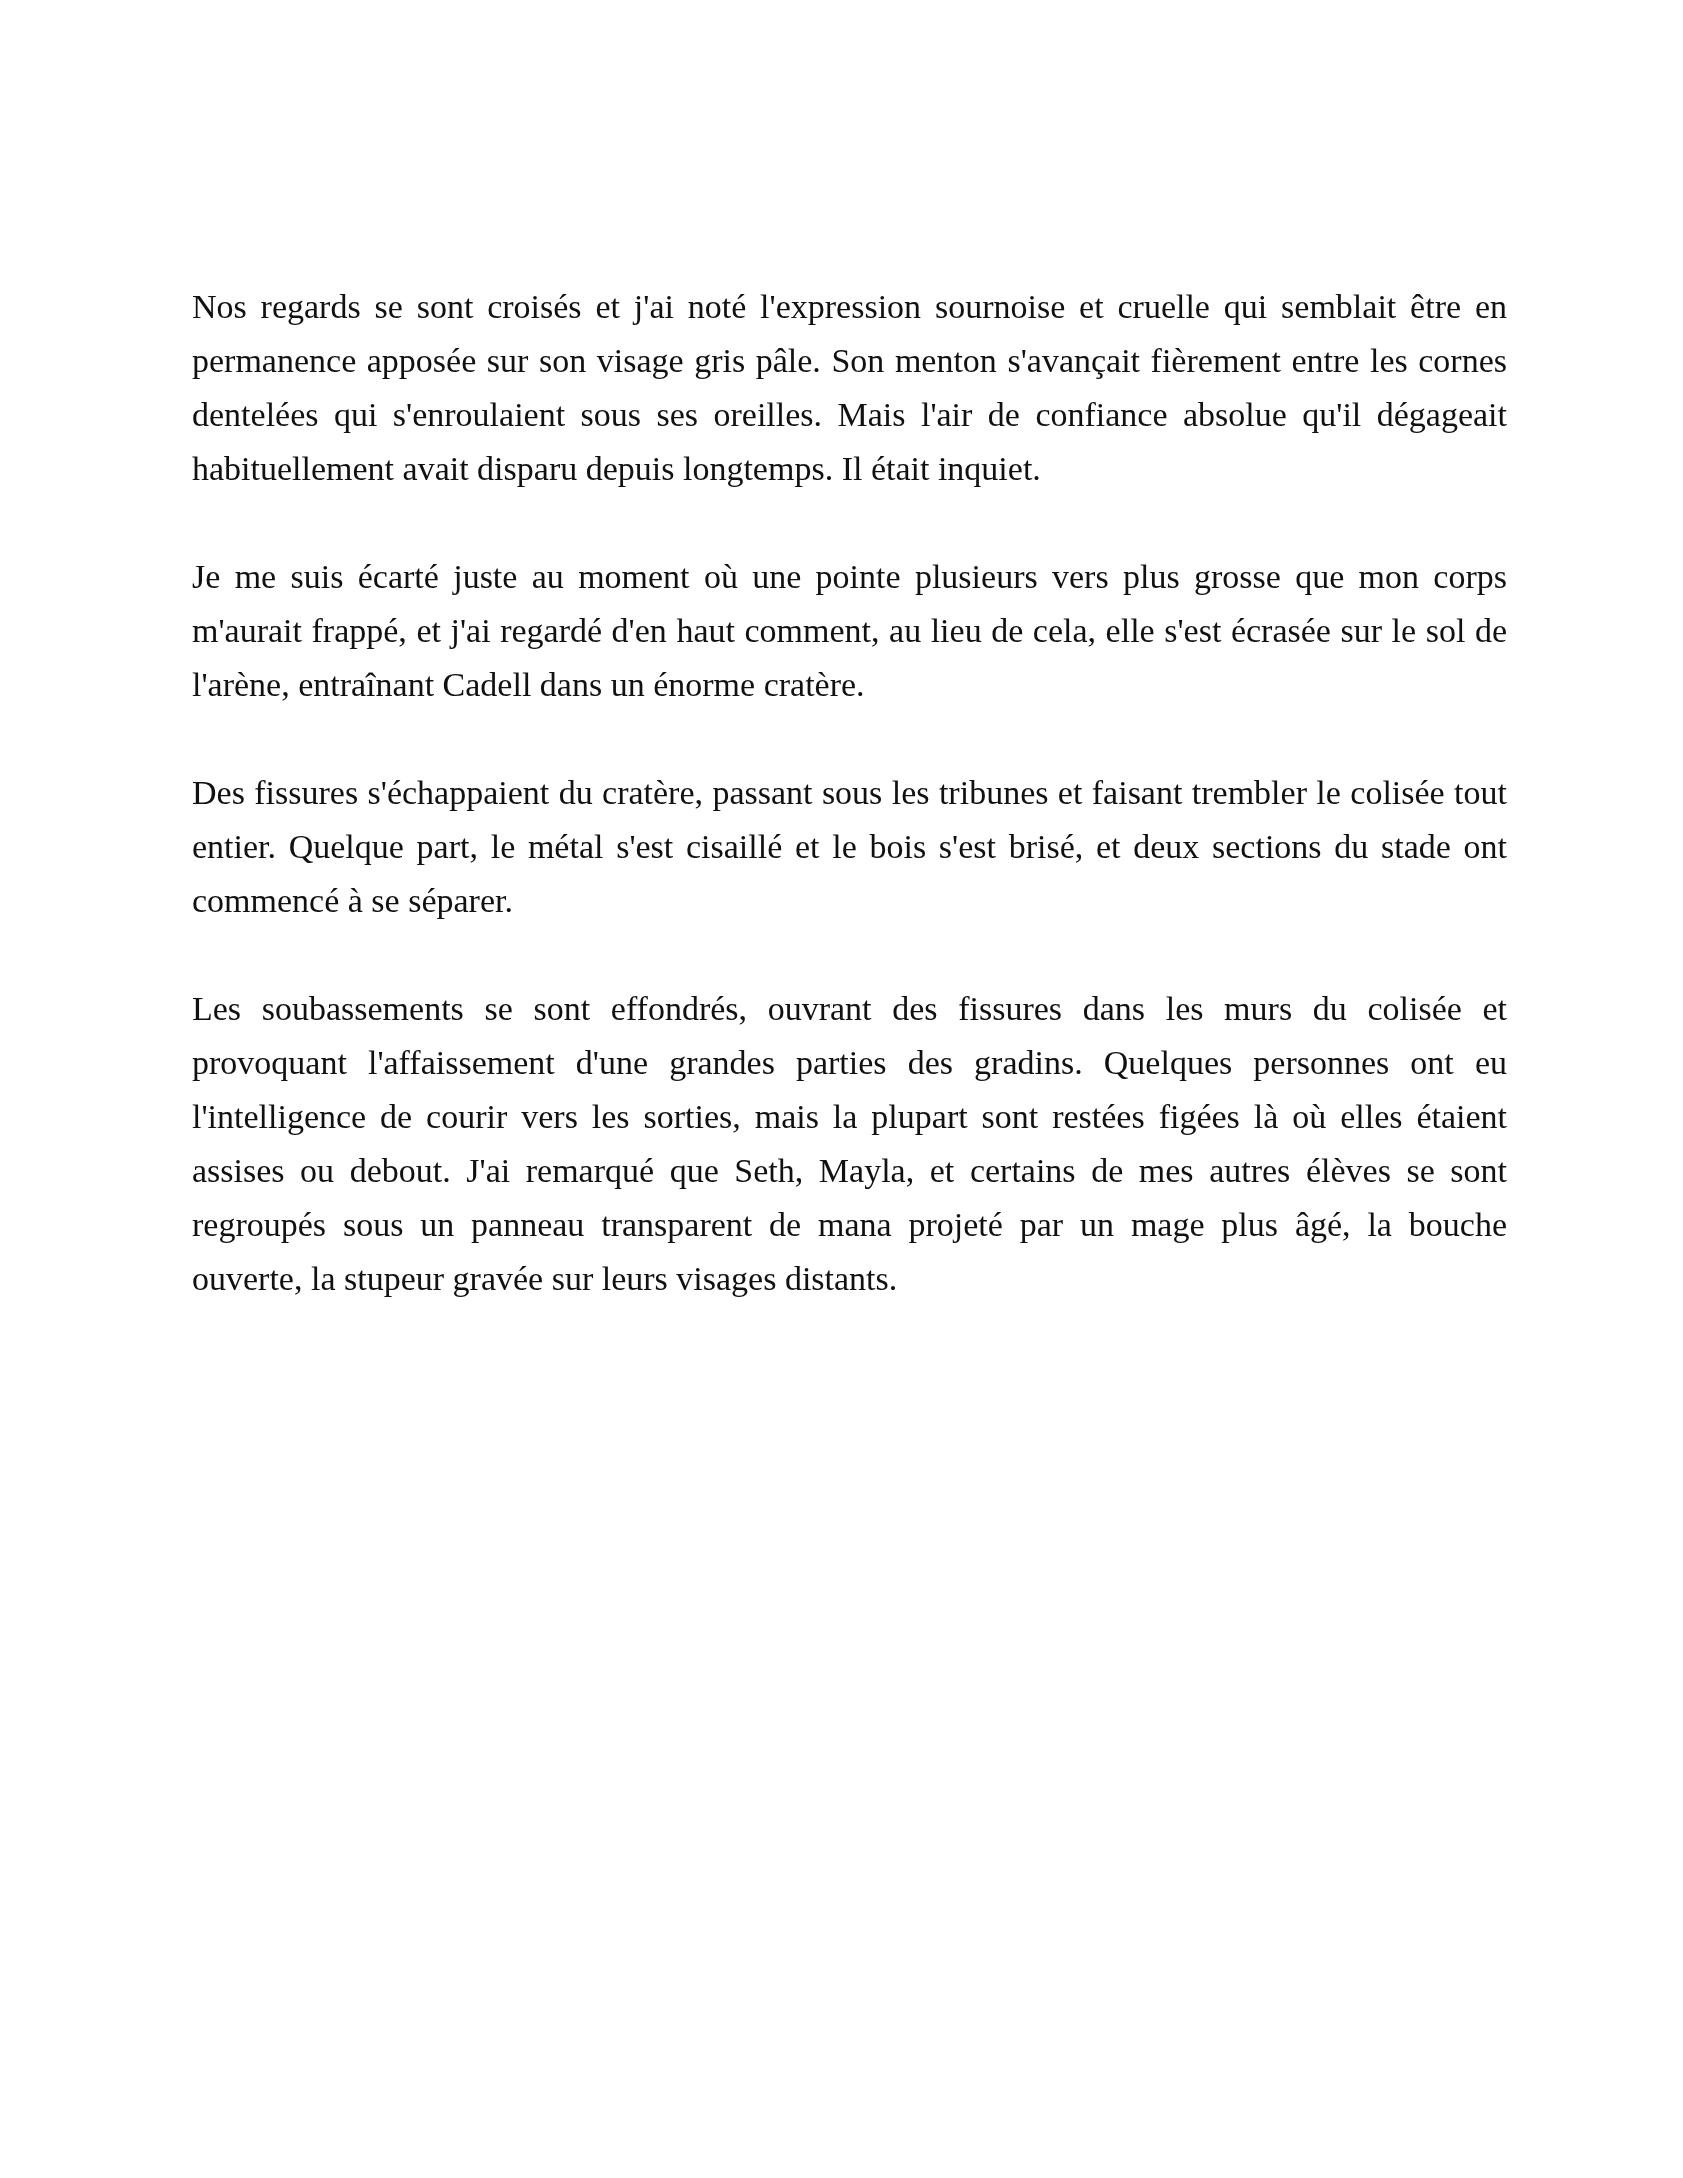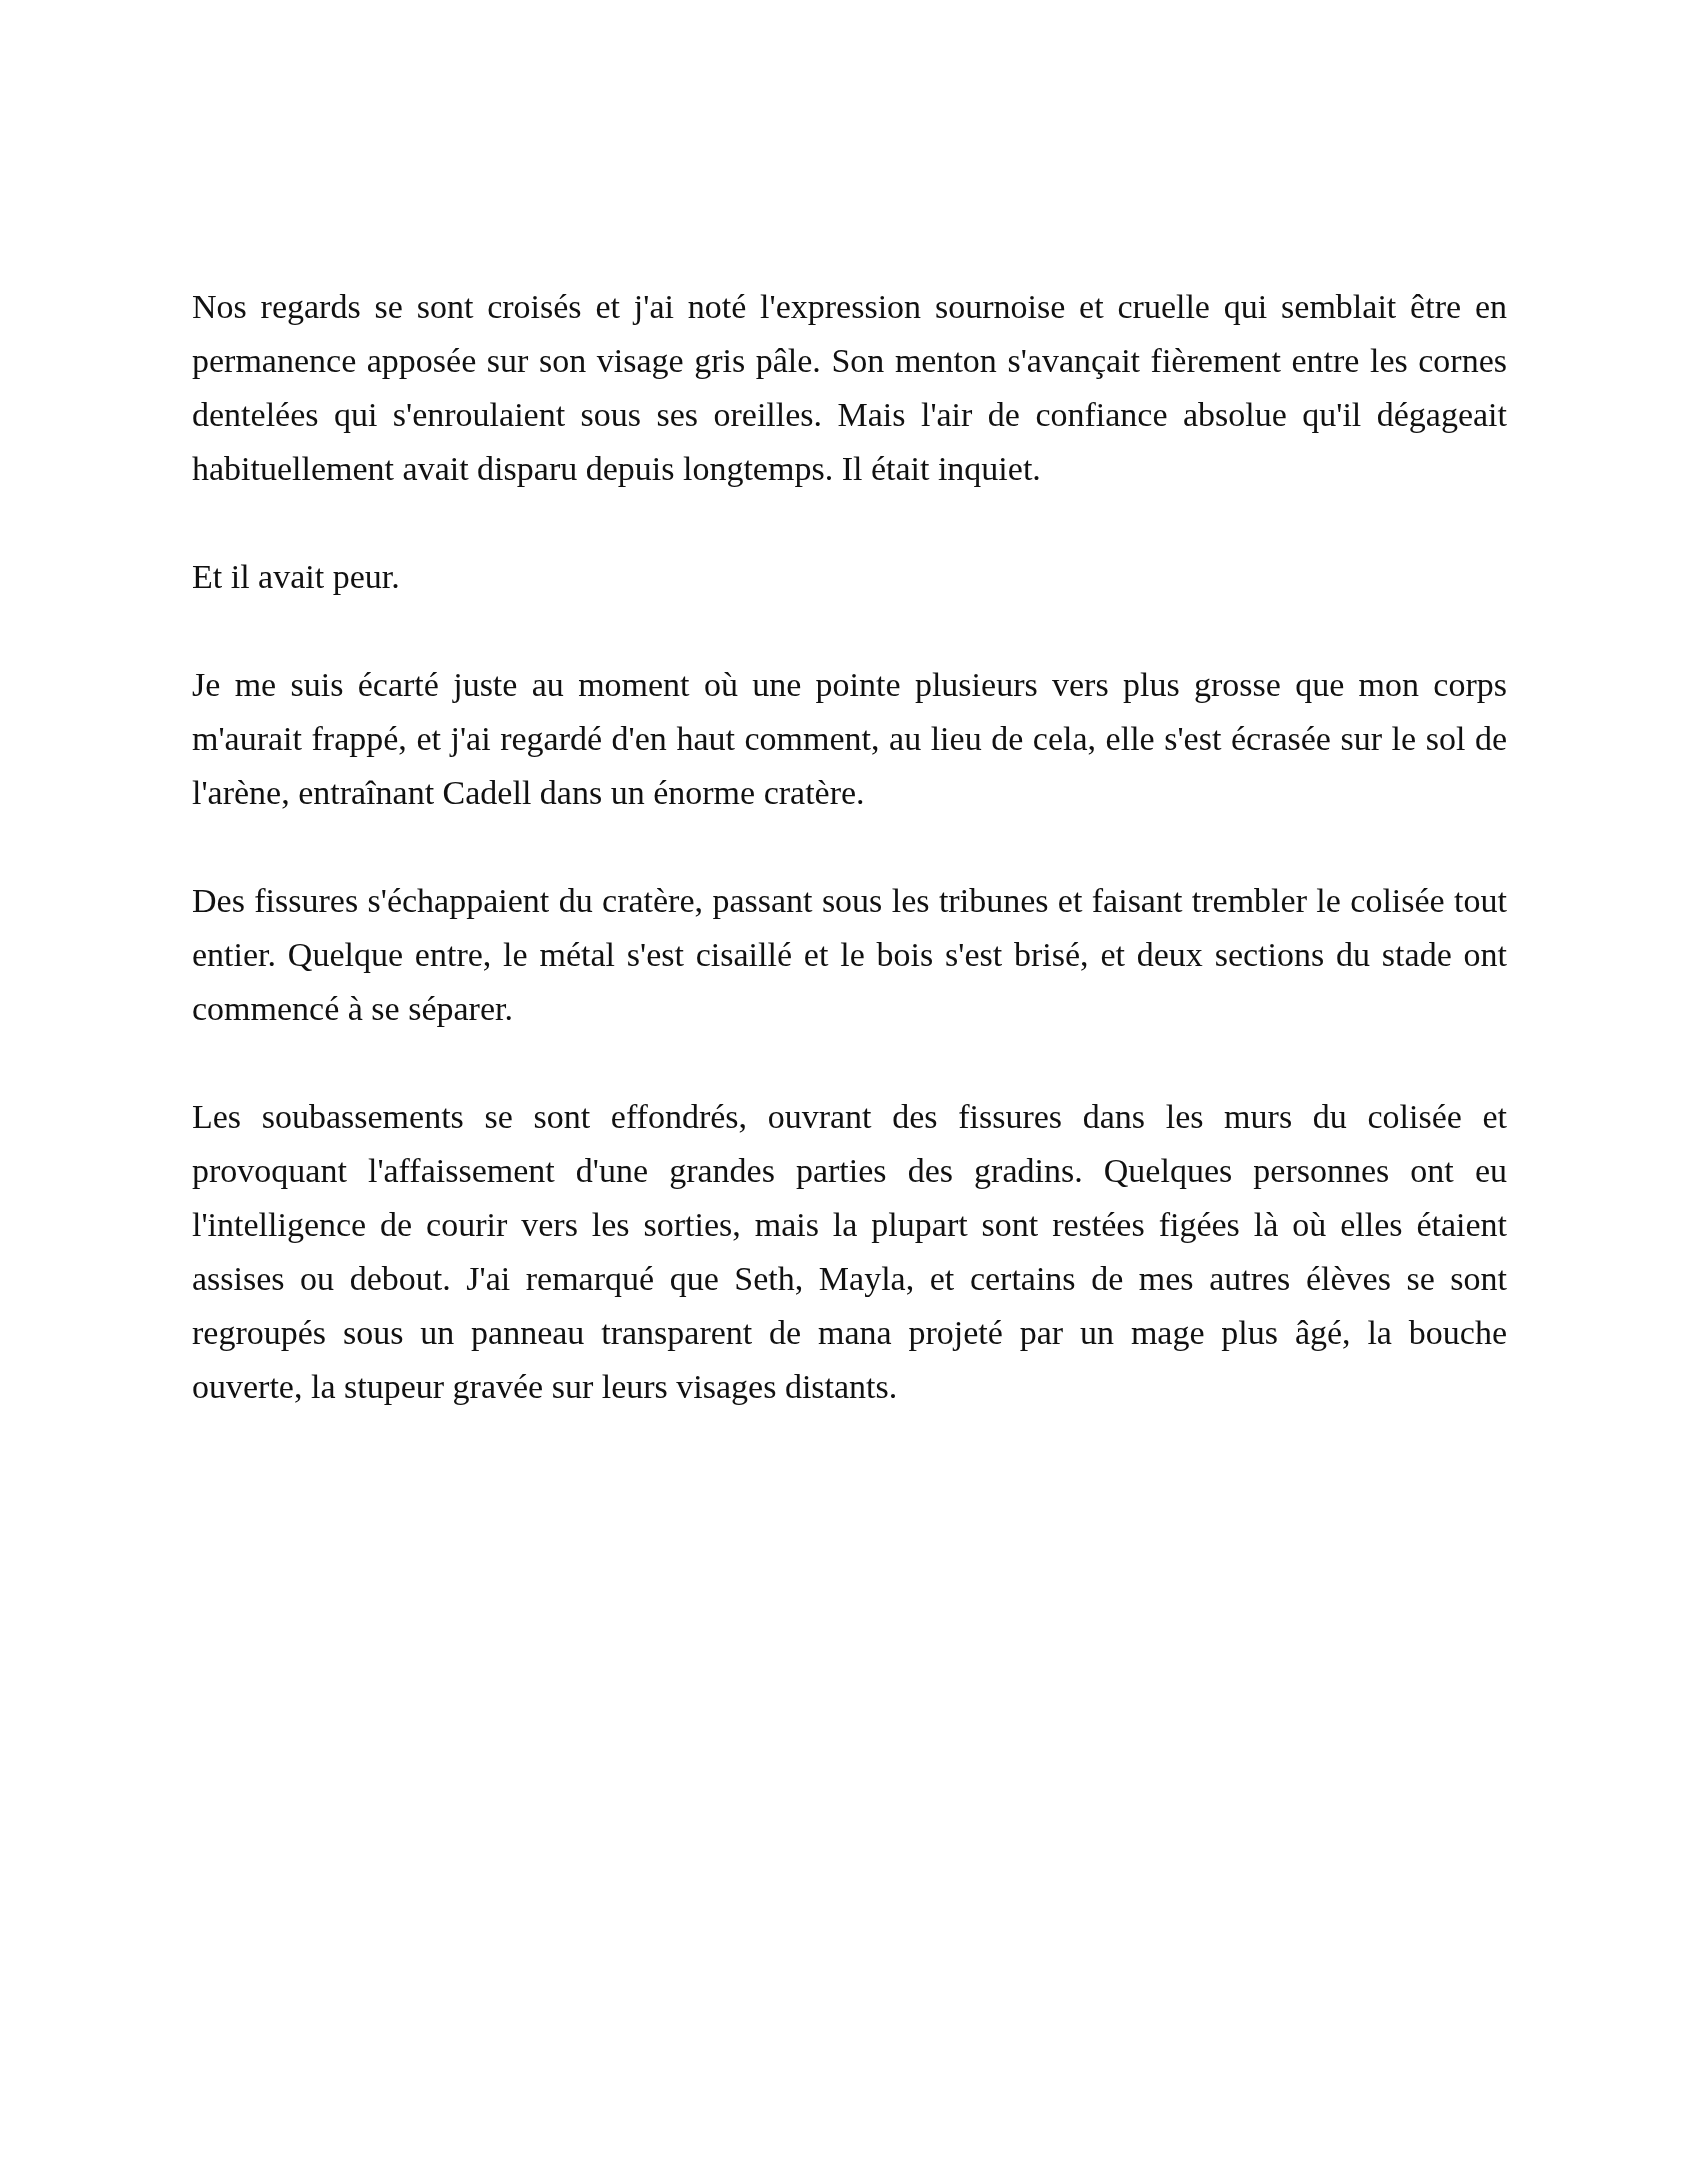--- a/index.html
+++ b/index.html
@@ -31,18 +31,17 @@
     .para:last-child {
       margin-bottom: 0;
       margin-top: 24px;
     }
   </style>
 </head>
 <body>
 
 <div class="page">
   <p class="para">Nos regards se sont croisés et j'ai noté l'expression sournoise et cruelle qui semblait être en permanence apposée sur son visage gris pâle. Son menton s'avançait fièrement entre les cornes dentelées qui s'enroulaient sous ses oreilles. Mais l'air de confiance absolue qu'il dégageait habituellement avait disparu depuis longtemps. Il était inquiet.</p>
-  <p class="para">Et il avait peur.</p>
   <p class="para">Je me suis écarté juste au moment où une pointe plusieurs vers plus grosse que mon corps m'aurait frappé, et j'ai regardé d'en haut comment, au lieu de cela, elle s'est écrasée sur le sol de l'arène, entraînant Cadell dans un énorme cratère.</p>
-  <p class="para">Des fissures s'échappaient du cratère, passant sous les tribunes et faisant trembler le colisée tout entier. Quelque entre, le métal s'est cisaillé et le bois s'est brisé, et deux sections du stade ont commencé à se séparer.</p>
+  <p class="para">Des fissures s'échappaient du cratère, passant sous les tribunes et faisant trembler le colisée tout entier. Quelque part, le métal s'est cisaillé et le bois s'est brisé, et deux sections du stade ont commencé à se séparer.</p>
   <p class="para">Les soubassements se sont effondrés, ouvrant des fissures dans les murs du colisée et provoquant l'affaissement d'une grandes parties des gradins. Quelques personnes ont eu l'intelligence de courir vers les sorties, mais la plupart sont restées figées là où elles étaient assises ou debout. J'ai remarqué que Seth, Mayla, et certains de mes autres élèves se sont regroupés sous un panneau transparent de mana projeté par un mage plus âgé, la bouche ouverte, la stupeur gravée sur leurs visages distants.</p>
 </div>
 
 
 </body></html>

